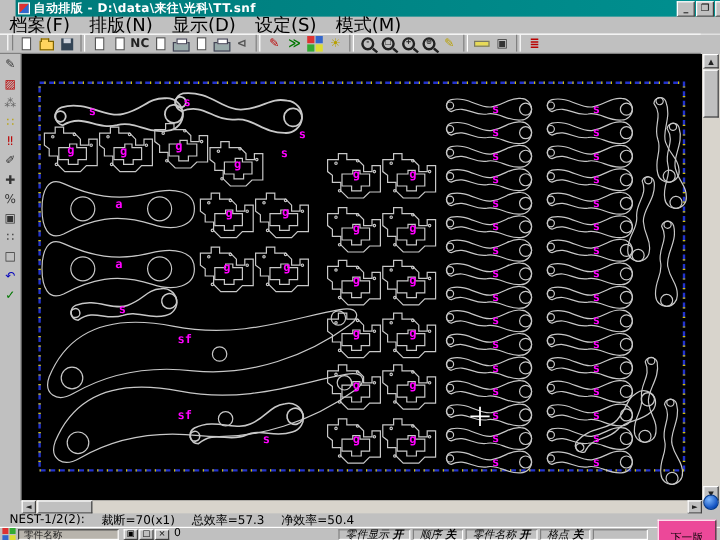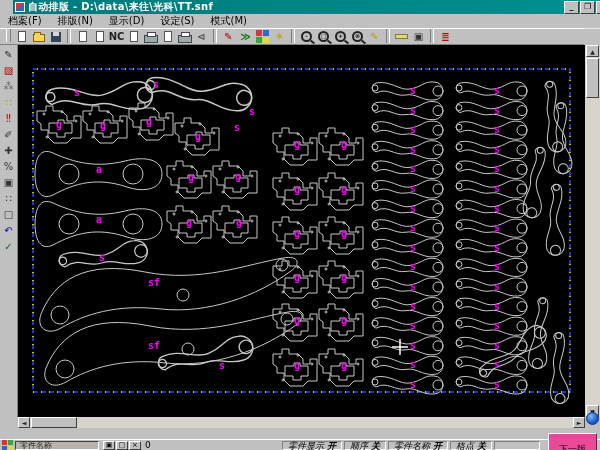--- a/index.html
+++ b/index.html
@@ -12,21 +12,21 @@
   #title-icon{width:10px;height:10px;margin:0 3px 0 2px;background:
       linear-gradient(135deg,#d33 0 50%,#36c 50% 100%);border:1px solid #fff;box-sizing:border-box;}
   #title-text{color:#fff;font-weight:bold;font-size:10px;white-space:nowrap;letter-spacing:.3px;}
   #title-buttons{margin-left:auto;display:flex;gap:1px;padding-right:2px;}
   .tbtn{width:13px;height:11px;background:#c0c0c0;border:1px solid;
         border-color:#fff #404040 #404040 #fff;font-size:8px;line-height:9px;text-align:center;
         font-weight:bold;}
   
   #menubar{position:absolute;left:0;top:14px;width:600px;height:14px;background:#c0c0c0;
            display:flex;align-items:center;border-bottom:1px solid #e8e8e8;}
-  .menu-item{padding:0 8px;font-size:10px;height:14px;line-height:14px;}
+  .menu-item{padding:0 8px;font-size:15px;height:14px;line-height:14px;}
   
   #toolbar{position:absolute;left:0;top:28px;width:584px;height:17px;background:#c0c0c0;
            display:flex;align-items:flex-start;border-top:1px solid #fff;border-bottom:1px solid #808080;
            padding-left:4px;box-sizing:border-box;}
   .tb-sep{width:2px;height:14px;margin:0 3px;border-left:1px solid #808080;border-right:1px solid #fff;}
   .tbi{width:17px;height:15px;display:flex;align-items:center;justify-content:center;
        font-size:10px;flex:none;}
   .tb-handle{width:3px;height:13px;margin:0 2px;border-left:1px solid #fff;border-right:1px solid #808080;}
   
   .i-page{width:8px;height:11px;background:#fff;border:1px solid #555;box-sizing:border-box;}
@@ -363,20 +363,26 @@
     <div class="sc-thumb" style="left:1px;top:13px;width:13px;height:40px;"></div>
     <div class="sc-btn" style="left:1px;top:360px;width:13px;height:12px;">▼</div>
   </div>
   <div id="hscroll">
     <div class="sc-btn" style="left:0;top:0;width:12px;height:11px;">◄</div>
     <div class="sc-thumb" style="left:13px;top:0;width:46px;height:11px;"></div>
     <div class="sc-btn" style="left:555px;top:0;width:12px;height:11px;">►</div>
   </div>
   <div id="corner-icon"></div>
 
+  <div id="statusline">
+    <span>NEST-1/2(2):</span>
+    <span>裁断=70(x1)</span>
+    <span>总效率=57.3</span>
+    <span>净效率=50.4</span>
+  </div>
 
   <div id="taskbar">
     <div id="flag-icon"></div>
     <div id="app-button">零件名称</div>
     <div id="win-buttons" style="display:flex;margin-left:3px;">
         <div class="wbtn">▣</div>
         <div class="wbtn">□</div>
         <div class="wbtn">×</div>
       </div>
     <span id="zero-count">0</span>

